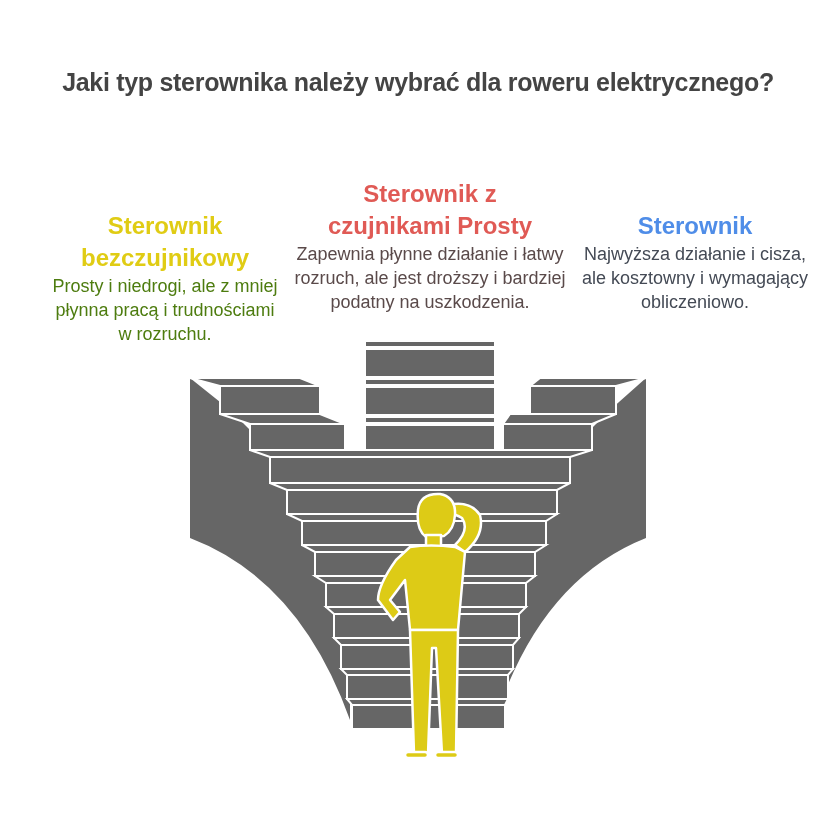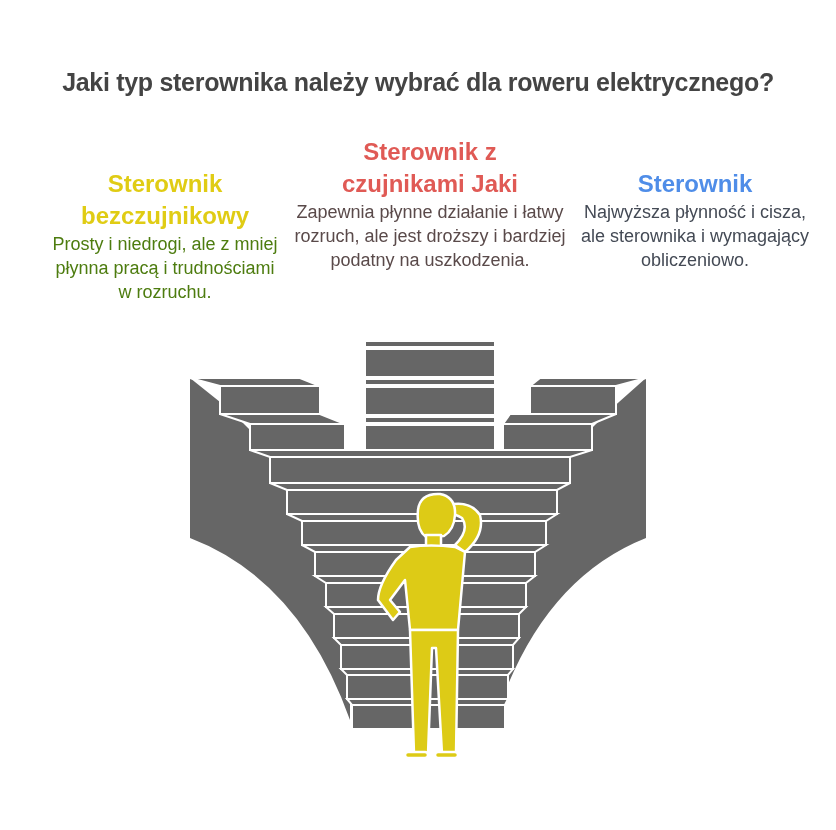--- a/index.html
+++ b/index.html
@@ -1,19 +1,19 @@
 <!DOCTYPE html>
 <html><head>
   <meta charset="utf-8">
   <style>
     html, body { margin: 0; padding: 0; background: #ffffff; }
     body { width: 836px; height: 830px; position: relative; overflow: hidden; font-family: "Liberation Sans", sans-serif; }
     .title { position: absolute; left: 0; top: 68px; width: 836px; text-align: center; font-weight: bold; font-size: 25px; color: #444444; letter-spacing: -0.3px; }
     .col { position: absolute; text-align: center; }
-    .col .head { font-weight: bold; font-size: 24px; line-height: 32px; }
+    .col .head { font-weight: bold; font-size: 24px; line-height: 32px; margin-top: 42px; }
     .col .desc { font-size: 18px; line-height: 24px; }
     .col-left { left: 50px; top: 168px; width: 230px; }
     .col-left .head { color: #e0cc14; }
     .col-left .desc { color: #4d7c0f; }
     .col-mid { left: 290px; top: 136px; width: 280px; }
     .col-mid .head { color: #e05a55; }
     .col-mid .desc { color: #5a4a4a; }
     .col-right { left: 570px; top: 168px; width: 250px; }
     .col-right .head { color: #4f8de8; }
     .col-right .desc { color: #444a55; }
@@ -28,30 +28,30 @@
   <div class="head">
     <div>Sterownik</div>
     <div>bezczujnikowy</div>
   </div>
   <div class="desc">Prosty i niedrogi, ale z mniej płynna pracą i trudnościami w rozruchu.</div>
 </div>
 
 <div class="col col-mid">
   <div class="head">
     <div>Sterownik z</div>
-    <div>czujnikami Jaki</div>
+    <div>czujnikami Prosty</div>
   </div>
   <div class="desc">Zapewnia płynne działanie i łatwy rozruch, ale jest droższy i bardziej podatny na uszkodzenia.</div>
 </div>
 
 <div class="col col-right">
   <div class="head">
     <div>Sterownik</div>
   </div>
-  <div class="desc">Najwyższa płynność i cisza, ale sterownika i wymagający obliczeniowo.</div>
+  <div class="desc">Najwyższa działanie i cisza, ale kosztowny i wymagający obliczeniowo.</div>
 </div>
 
 <svg class="art" width="836" height="830" viewBox="0 0 836 830">
 
   <path d="M190 378 L190 538 Q300 580 350 720 L350 500 L300 470 L260 440 L230 410 Z" fill="#666666"></path>
 
   <path d="M646 378 L646 538 Q540 580 495 720 L495 500 L545 470 L580 440 L610 410 Z" fill="#666666"></path>
 
   <g stroke="#ffffff" stroke-width="2" fill="#666666">
     <polygon points="190,378 300,378 320,386 220,386"></polygon>

